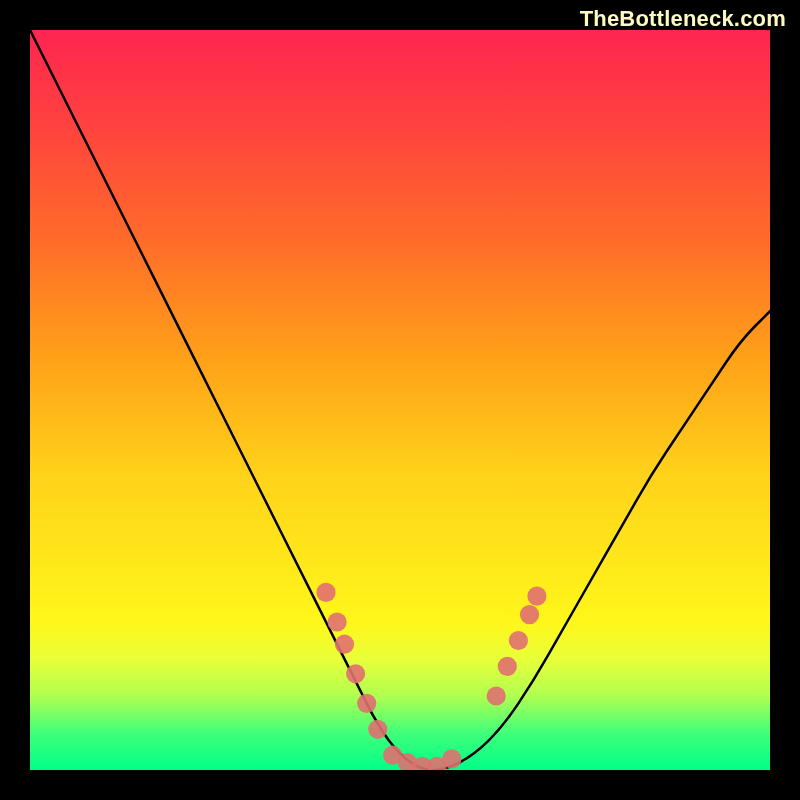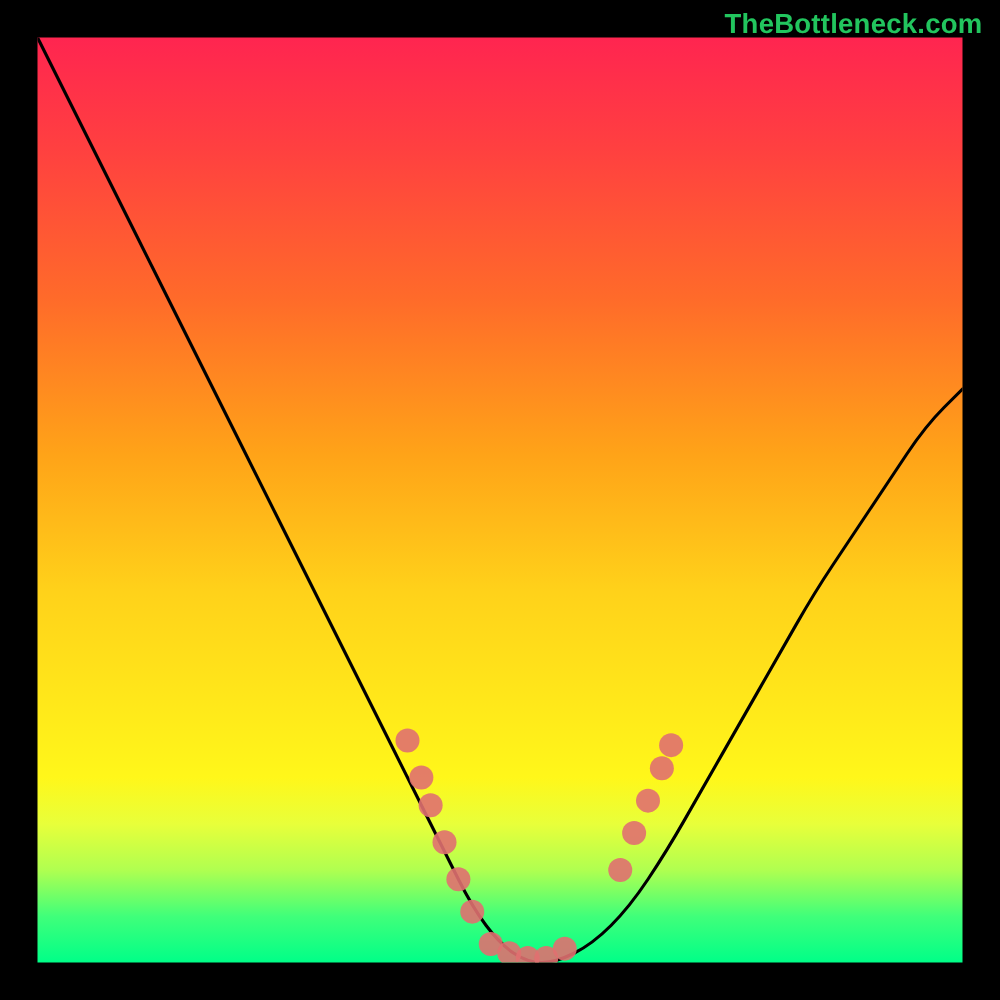--- a/index.html
+++ b/index.html
@@ -36,21 +36,21 @@
       #00ff88 100%
     );
   }
   .watermark {
     position: absolute;
     top: 6px;
     right: 14px;
     font-family: Arial, Helvetica, sans-serif;
     font-size: 22px;
     font-weight: 600;
-    color: #22c55e;
+    color: #fef9c3;
     letter-spacing: 0.2px;
     user-select: none;
   }
   svg.overlay {
     position: absolute;
     left: 0;
     top: 0;
     width: 740px;
     height: 740px;
   }

